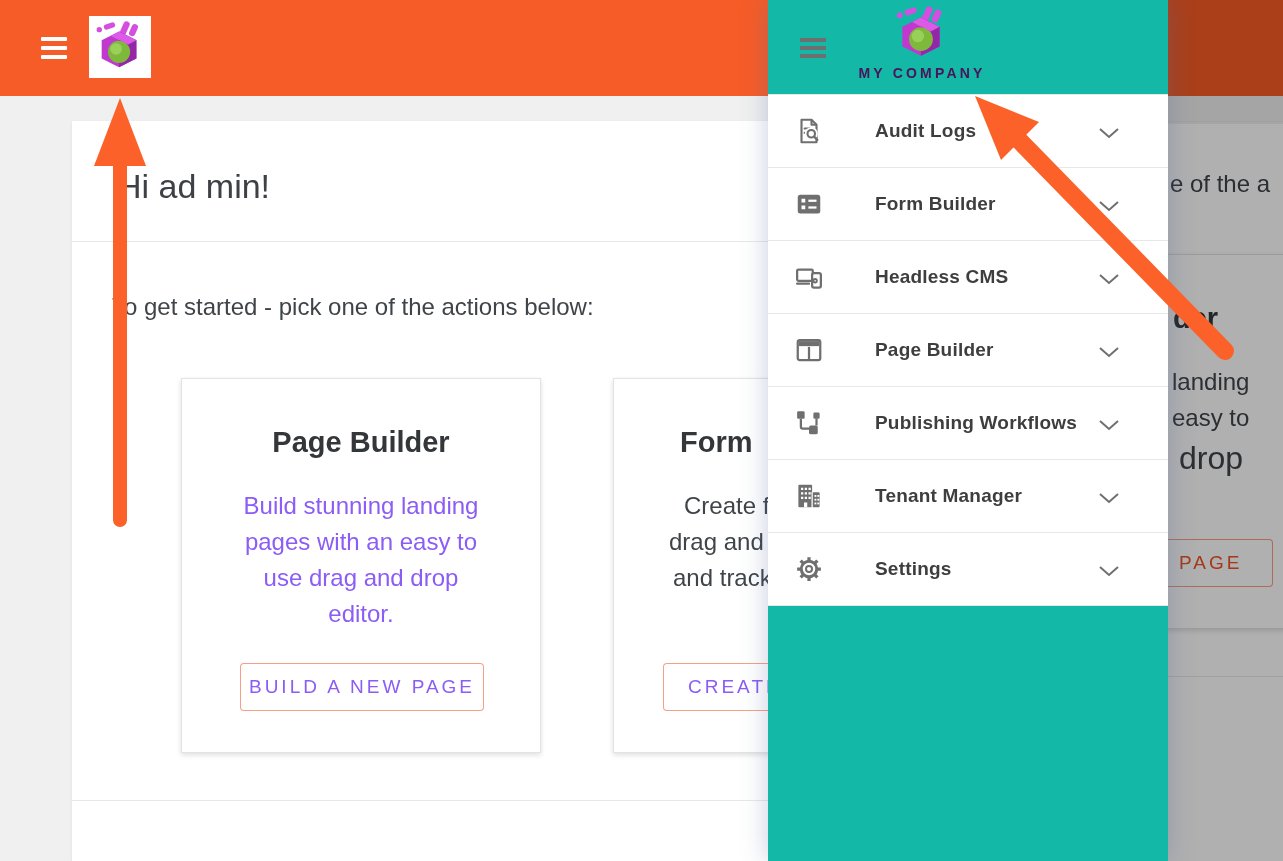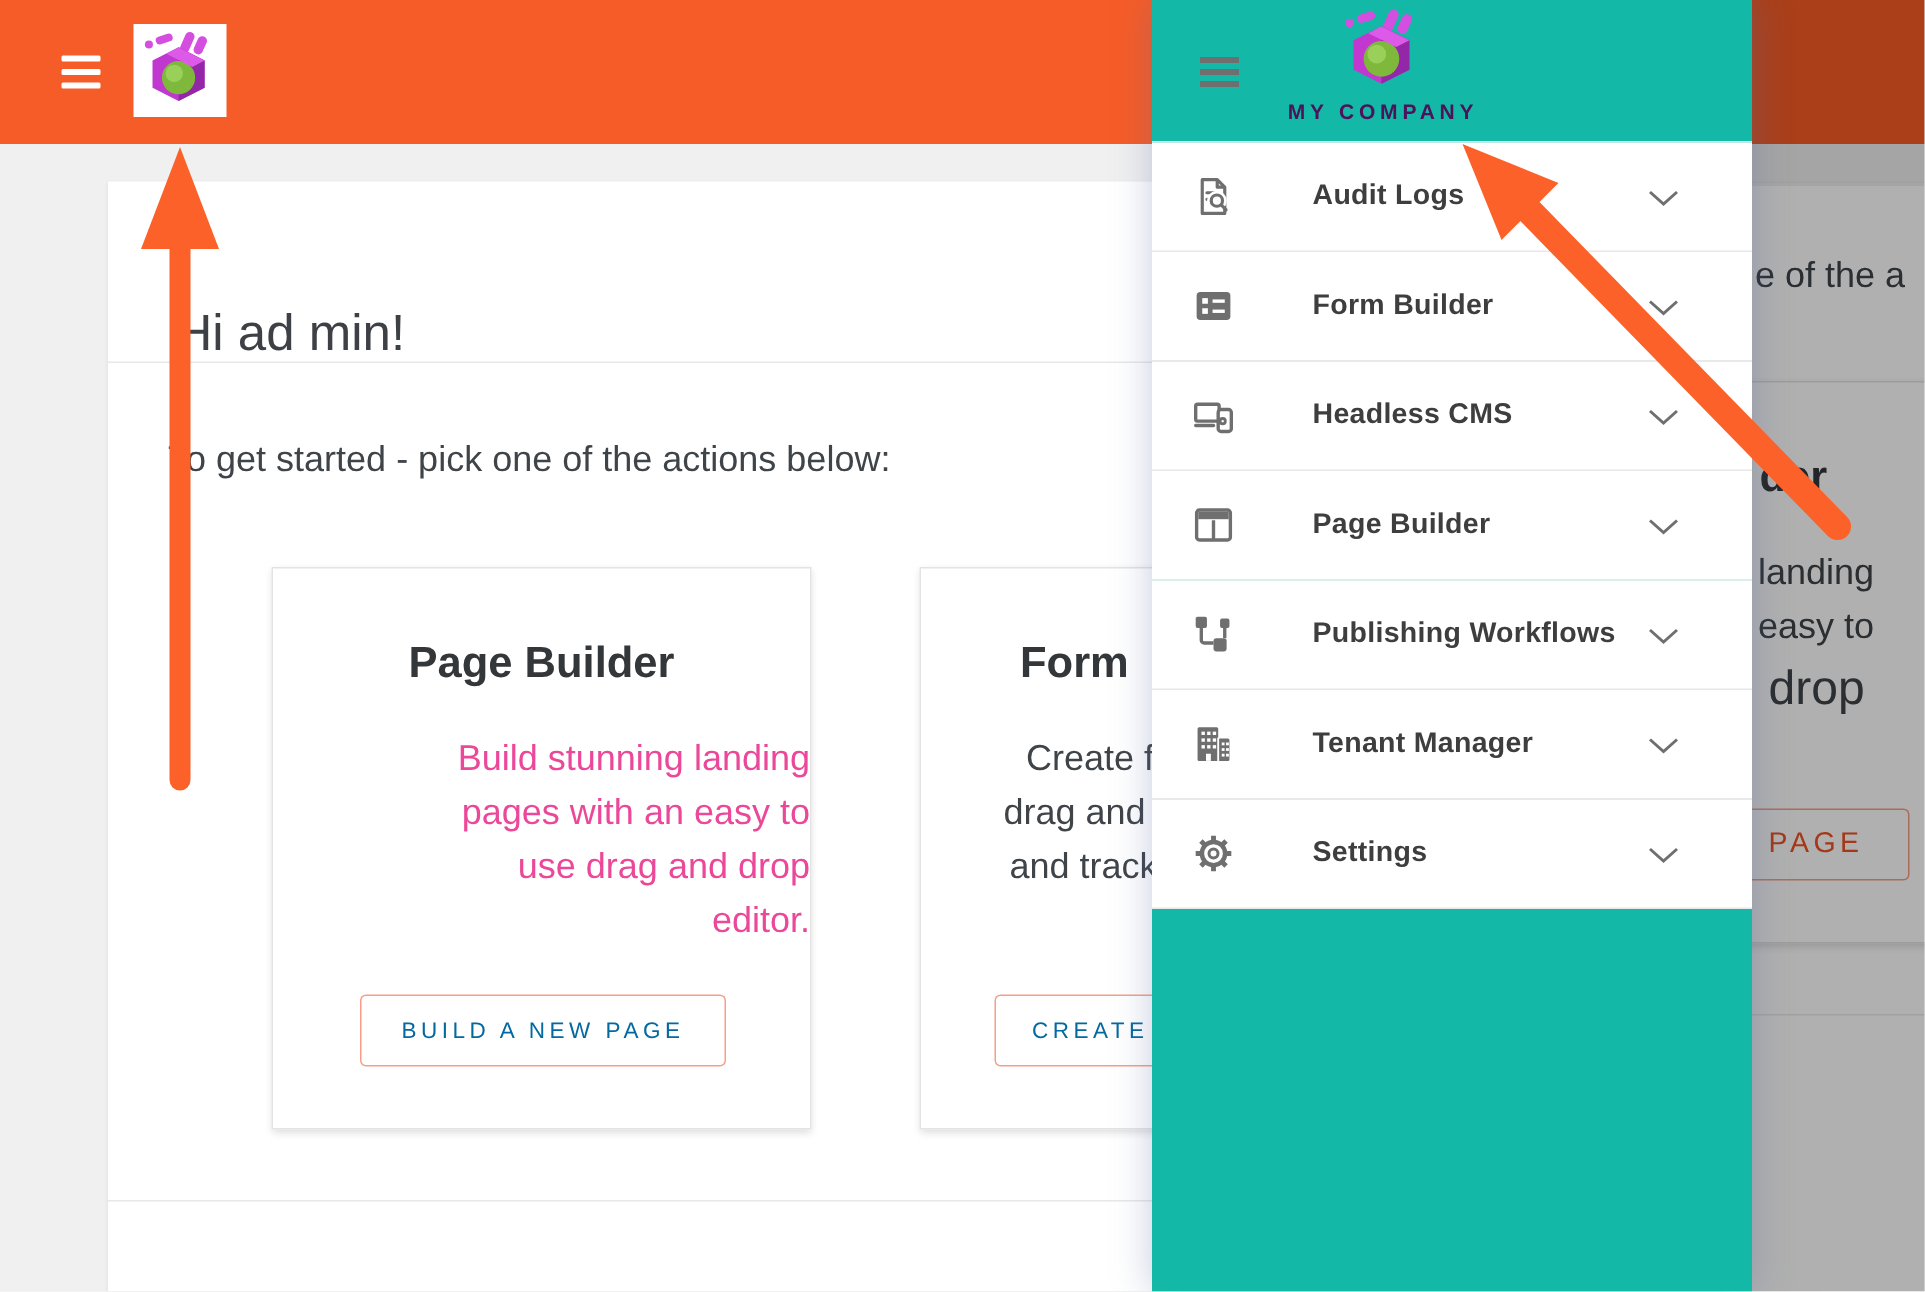--- a/index.html
+++ b/index.html
@@ -19,24 +19,24 @@
   .panel { position:absolute; left:72px; top:121px; width:1139px; height:740px; background:#fff; box-shadow:0 1px 3px rgba(0,0,0,.08); }
   .greeting { position:absolute; left:45px; top:46px; font-size:34px; color:#3d4146; }
   .hdiv1 { position:absolute; left:0; top:120px; width:100%; height:1px; background:#e8e8e8; }
   .intro { position:absolute; left:40px; top:172px; font-size:24px; color:#3f4449; white-space:nowrap; }
   .hdiv2 { position:absolute; left:0; top:679px; width:100%; height:1px; background:#e8e8e8; }
 
   .card { position:absolute; top:257px; width:360px; height:375px; background:#fff; border:1px solid #e3e3e3; box-shadow:0 2px 5px rgba(0,0,0,.13); }
   .card1 { left:109px; }
   .card2 { left:541px; width:362px; }
   .card-title { position:absolute; top:47px; left:0; width:100%; text-align:center; font-size:29px; font-weight:bold; color:#33373a; }
-  .card-line { position:absolute; left:0; width:100%; text-align:right; font-size:24px; color:#ec4899; white-space:nowrap; }
+  .card-line { position:absolute; left:0; width:100%; text-align:center; font-size:24px; color:#8b5cf6; white-space:nowrap; }
   .cl0{top:113px;} .cl1{top:149px;} .cl2{top:185px;} .cl3{top:221px;}
   .card-btn { position:absolute; top:284px; height:48px; border:1px solid rgba(238,81,35,.55); border-radius:4px;
-              color:#0369a1; font-size:15px; letter-spacing:3px; background:#fff; cursor:pointer;
+              color:#8b5cf6; font-size:19px; letter-spacing:3px; background:#fff; cursor:pointer;
               display:flex; align-items:center; font-family:"Liberation Sans", sans-serif; }
   .card1 .card-btn { left:58px; width:244px; justify-content:center; }
   
   .frag { position:absolute; white-space:nowrap; }
   .c2-title { top:47px; left:66px; font-size:29px; font-weight:bold; color:#33373a; }
   .c2-l0 { top:113px; left:70px; font-size:24px; color:#3f4449; }
   .c2-l1 { top:149px; left:55px; font-size:24px; color:#3f4449; }
   .c2-l2 { top:185px; left:59px; font-size:24px; color:#3f4449; }
   .card2 .card-btn { left:49px; width:230px; padding-left:24px; }
 
@@ -96,21 +96,21 @@
         <path d="M27 12 L45 21 L45 40 L27 49 L9 40 L9 21 Z" fill="#c038d0"></path>
         <path d="M27 12 L45 21 L45 40 L27 49 Z" fill="#9427a8"></path>
         <circle cx="27" cy="33" r="11.5" fill="#7fb93c"></circle>
         <circle cx="24" cy="30" r="6" fill="#9ed45e" opacity="0.85"></circle>
         <path d="M27 12 L45 21 L36.5 25.5 L18.5 16.5 Z" fill="#dd5ae8"></path>
       </svg>
     </div>
   </header>
 
   <section class="panel">
-    <h1 class="greeting" style="font-weight:normal;margin-top:36px;">Hi ad min!</h1>
+    <h1 class="greeting" style="font-weight:normal;">Hi ad min!</h1>
     <div class="hdiv1"></div>
     <div class="intro">To get started - pick one of the actions below:</div>
 
     <div class="card card1">
       <div class="card-title">Page Builder</div>
       <div class="card-line cl0">Build stunning landing</div>
       <div class="card-line cl1">pages with an easy to</div>
       <div class="card-line cl3">editor.</div>
       <div class="card-line cl2">use drag and drop</div>
       <button class="card-btn">BUILD A NEW PAGE</button>

